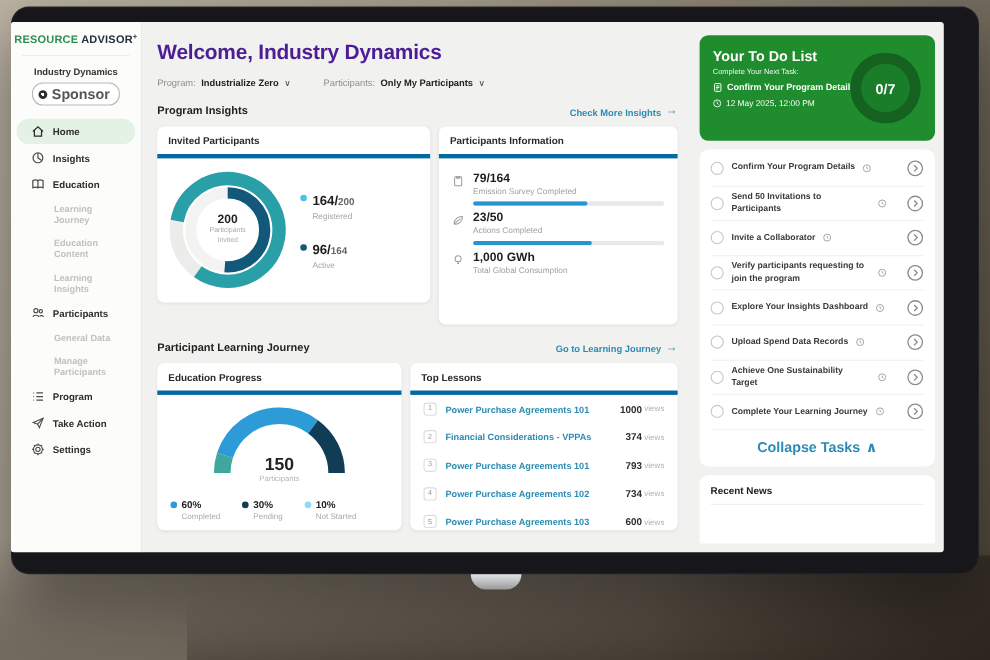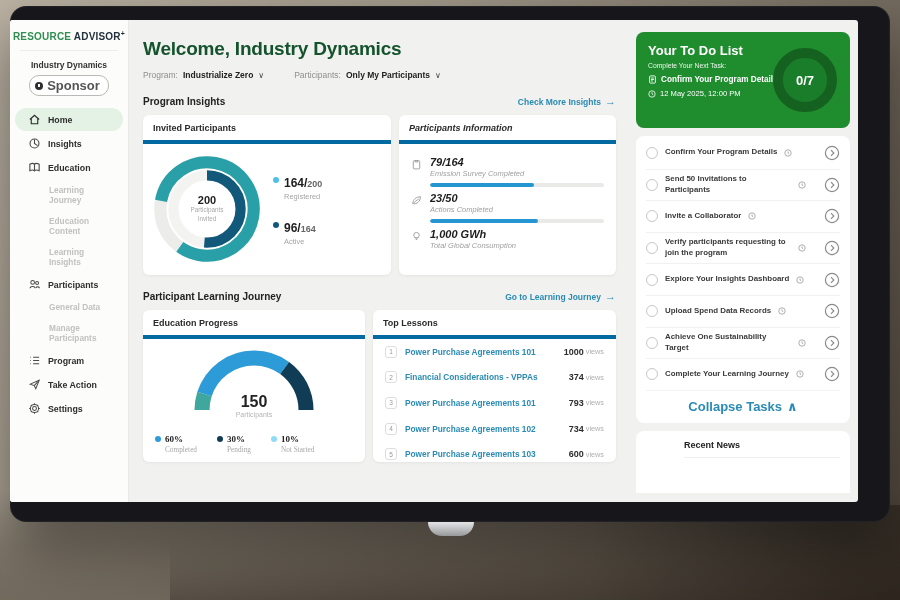--- a/index.html
+++ b/index.html
@@ -33,36 +33,36 @@
   .badge-dot { width:8px; height:8px; border-radius:50%; background:radial-gradient(circle at 50% 45%, #fff 0 1.4px, #2f2f2f 1.5px); }
   .nav { margin-top:12px; }
   .nav-item { display:flex; align-items:center; gap:7px; padding:5px 6px 5px 13px; margin:1px 5px;
            font-size:8.8px; font-weight:700; color:#2e2e2e; border-radius:12px; cursor:pointer; }
   .nav-item.active { background:#e3f2e5; }
   .nav-item.sub { padding-left:34px; color:#c1c1bf; font-weight:600; font-size:8.3px; }
   .nav-item svg { flex:none; }
 
   
   .center { flex:1; min-width:0; padding:18px 12px 0 14px; }
-  .welcome { font-size:19px; font-weight:800; color:#14532d; letter-spacing:-.2px; }
+  .welcome { font-size:19px; font-weight:800; color:#4c1d95; letter-spacing:-.2px; }
   .filters { display:flex; gap:30px; margin-top:10px; align-items:center; }
   .filter { display:flex; align-items:center; gap:5px; font-size:8.5px; }
   .filter .flabel { color:#8f8f8f; }
   .filter .fvalue { font-weight:800; color:#222; }
   .chev { font-size:8px; color:#444; }
   .section-head { display:flex; justify-content:space-between; align-items:center; margin-top:16px; }
   .section-title { font-size:10px; font-weight:800; color:#222; }
   .tlink { font-size:8.5px; font-weight:700; color:#2a8bb5; display:flex; align-items:center; gap:4px; cursor:pointer; }
   .tlink .arr { font-size:11px; line-height:1; }
   .cards { display:flex; gap:8px; margin-top:8px; }
   .card { background:#fff; border-radius:6px; box-shadow:0 1px 3px rgba(0,0,0,.06); }
   .card-head { padding:8px 10px 7px; font-size:9px; font-weight:800; color:#2a2a2a; border-bottom:4px solid #0369a1; }
 
   .card.invited { width:248px; height:160px; }
-  .card.info { flex:1; height:160px;font-style:italic; }
+  .card.info { flex:1; height:180px; }
   .invited-body { display:flex; align-items:center; padding:9px 6px 0 8px; gap:10px; }
   .donut-wrap { position:relative; width:112px; height:112px; flex:none; }
   .donut-center { position:absolute; inset:0; display:flex; flex-direction:column; align-items:center; justify-content:center; text-align:center; }
   .donut-center .cv { font-size:11px; font-weight:800; color:#222; }
   .donut-center .cl { font-size:6.3px; color:#aaa; line-height:1.4; }
   .legend-col { display:flex; flex-direction:column; gap:17px; }
   .legend-item { display:flex; gap:5px; cursor:default; }
   .ldot { width:6px; height:6px; border-radius:50%; margin-top:4px; flex:none; }
   .dot-lightblue { background:#4fc0e8; } .dot-navy { background:#11587a; }
   .dot-blue { background:#2d9bd8; } .dot-darknavy { background:#103c55; } .dot-sky { background:#8ddbf8; }
@@ -78,21 +78,21 @@
   .bar { margin:5px 0 3px 19px; height:4px; border-radius:2px; background:#e9e9e7; overflow:hidden; }
   .bar-fill { height:100%; border-radius:2px; background:#2596d1; }
 
   .card.education { width:222px; height:152px; position:relative; }
   .card.lessons { flex:1; height:152px; }
   .gauge-wrap { position:relative; width:132px; margin:5px auto 0; }
   .gauge-center { position:absolute; left:0; right:0; bottom:0; text-align:center; }
   .gauge-center .gv { font-size:16px; font-weight:800; color:#222; }
   .gauge-center .gl { font-size:7px; color:#b5b5b5; }
   .gauge-legend { position:absolute; left:12px; right:4px; bottom:8px; display:flex; gap:20px; }
-  .gl-item { position:relative;font-family:Liberation Serif, serif; }
+  .gl-item { position:relative; }
   .gl-top { display:flex; align-items:center; gap:4px; }
   .gl-pct { font-size:9px; font-weight:800; color:#222; }
   .gl-label { font-size:7.3px; color:#a8a8a8; margin:1px 0 0 10px; }
 
   .lesson-row { display:flex; align-items:center; padding:0 12px; height:25.6px; }
   .rank { width:12px; height:12px; border:1px solid #ddd; border-radius:3px; font-size:6.5px; color:#999;
           display:flex; align-items:center; justify-content:center; flex:none; }
   .lesson-title { margin-left:8px; font-size:8.3px; font-weight:700; color:#2a8bb5; flex:1; cursor:pointer; }
   .views-num { font-size:9px; font-weight:800; color:#2d2d2d; }
   .views-word { font-size:7.3px; color:#b0b0b0; margin-left:2px; }
@@ -112,21 +112,21 @@
   .task-row { display:flex; align-items:center; gap:7px; min-height:31.6px; padding:4px 0; border-top:1px solid #f1f1f0; cursor:pointer; }
   .task-row:first-child { border-top:none; }
   .task-check { width:12px; height:12px; border:1.4px solid #c7c7c5; border-radius:50%; flex:none; }
   .task-label { font-size:7.9px; font-weight:700; color:#3a3a3a; max-width:126px; line-height:1.35; }
   .task-clock { flex:none; }
   .task-go { margin-left:auto; display:flex; cursor:pointer; }
   .collapse { display:flex; justify-content:center; align-items:center; gap:5px; padding:8px 0 9px;
               font-size:13px; font-weight:800; color:#2a8bb5; border-top:1px solid #f3f3f2; cursor:pointer; }
 
   .news-card { background:#fff; border-radius:8px 8px 0 0; margin-top:8px; height:62px; padding:9px 10px; }
-  .news-title { font-size:9px; font-weight:800; color:#222; padding-bottom:7px; border-bottom:1px solid #efefed;margin-left:38px; }
+  .news-title { font-size:9px; font-weight:800; color:#222; padding-bottom:7px; border-bottom:1px solid #efefed; }
 </style>
 </head>
 <body>
 
 <div class="stage">
   <div class="bg-bottom"></div>
   <div class="bg-right"></div>
   <div class="bg-left"></div>
   <div class="monitor"></div>
   <div class="stand-notch"></div>

